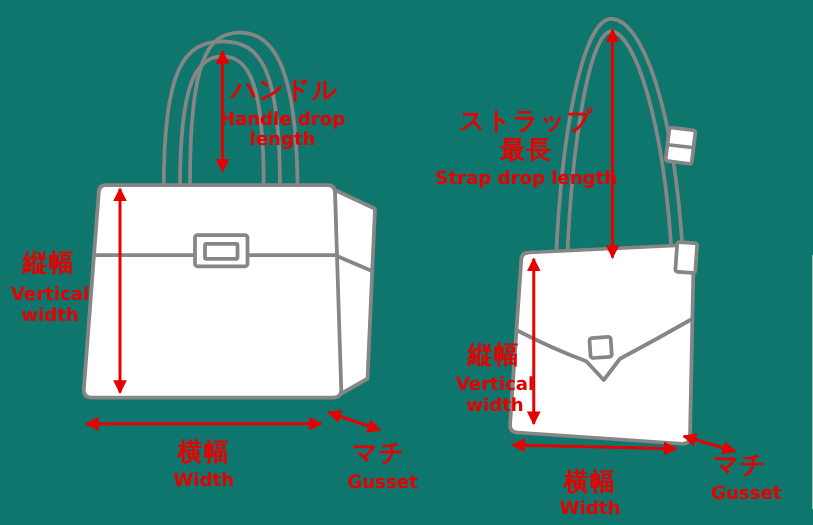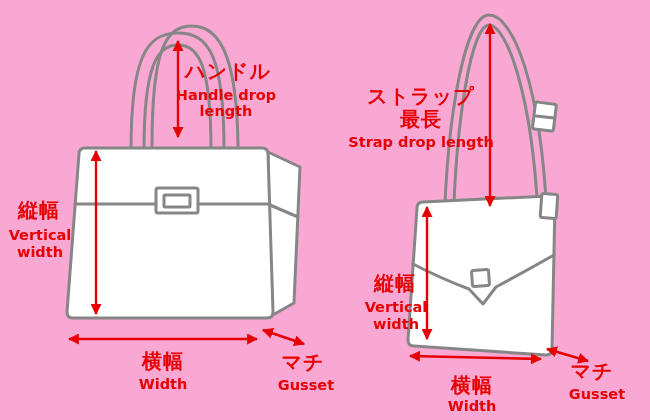--- a/index.html
+++ b/index.html
@@ -3,21 +3,21 @@
 <meta charset="utf-8">
 <style>
   :root{
     --outline:#868686;
     --accent:#e60000;
   }
   html,body{margin:0;padding:0;background:#ffffff;}
   .stage{
     position:relative;
     width:650px;height:420px;
-    background:#f9a8d4;
+    background:#0f766e;
     overflow:hidden;
     font-family:"DejaVu Sans", sans-serif;
   }
   svg{display:block;}
   svg text{
     font-family:"DejaVu Sans", sans-serif;
     font-weight:bold;
     fill:var(--accent);
   }
   svg text.jp{font-size:20px;letter-spacing:1px;}

